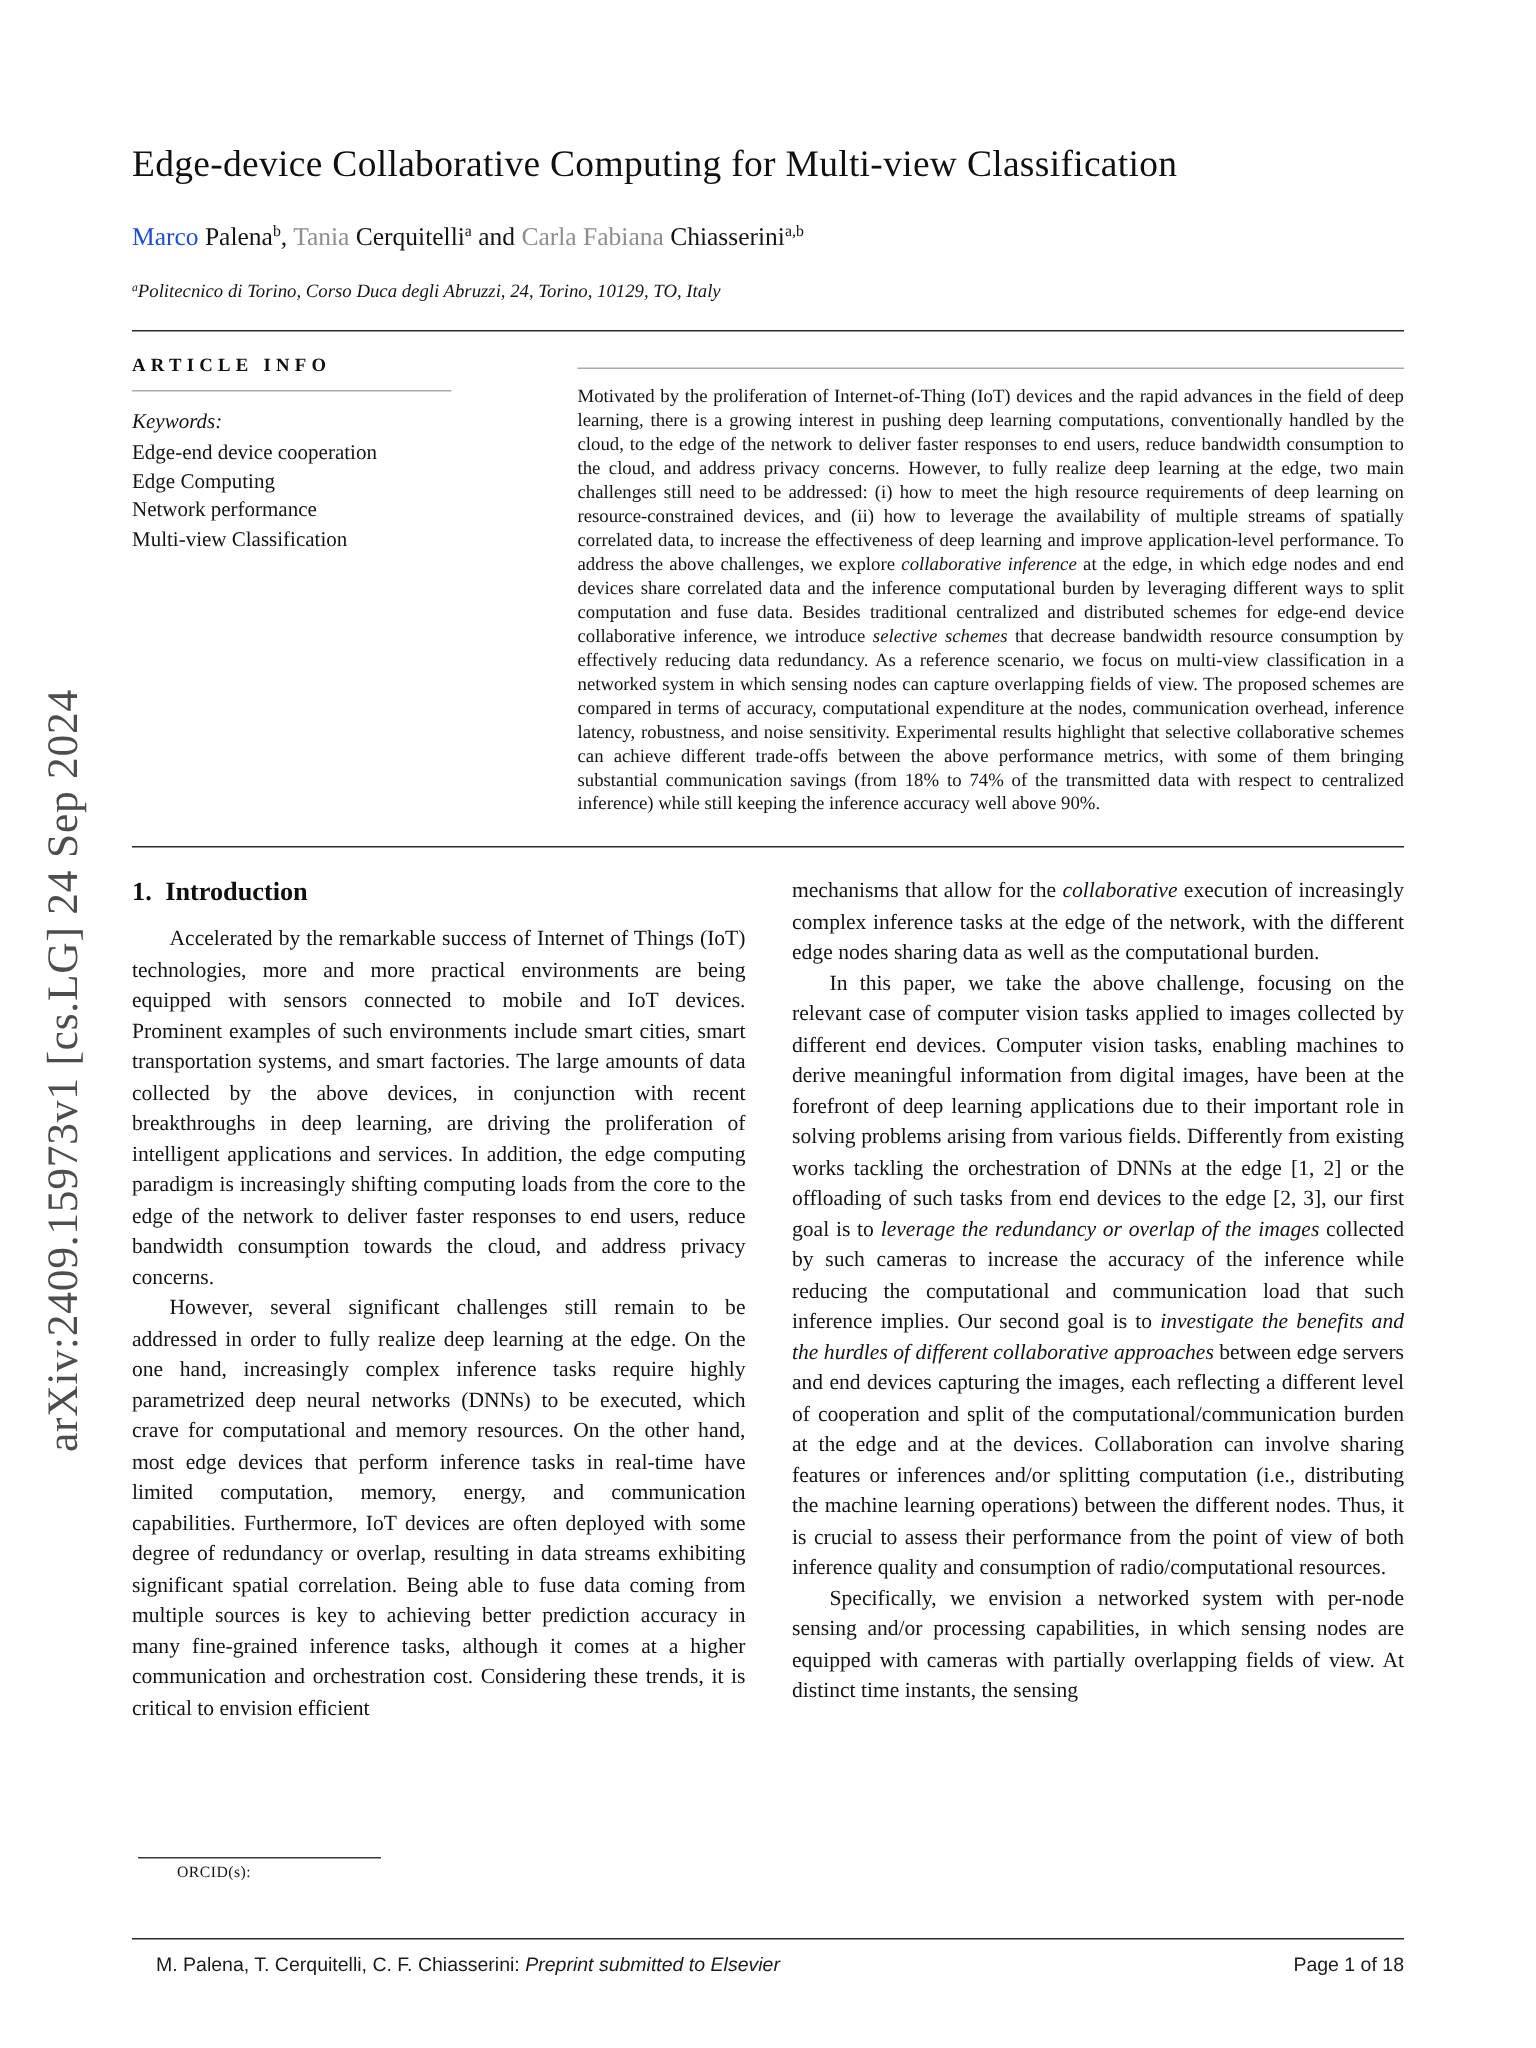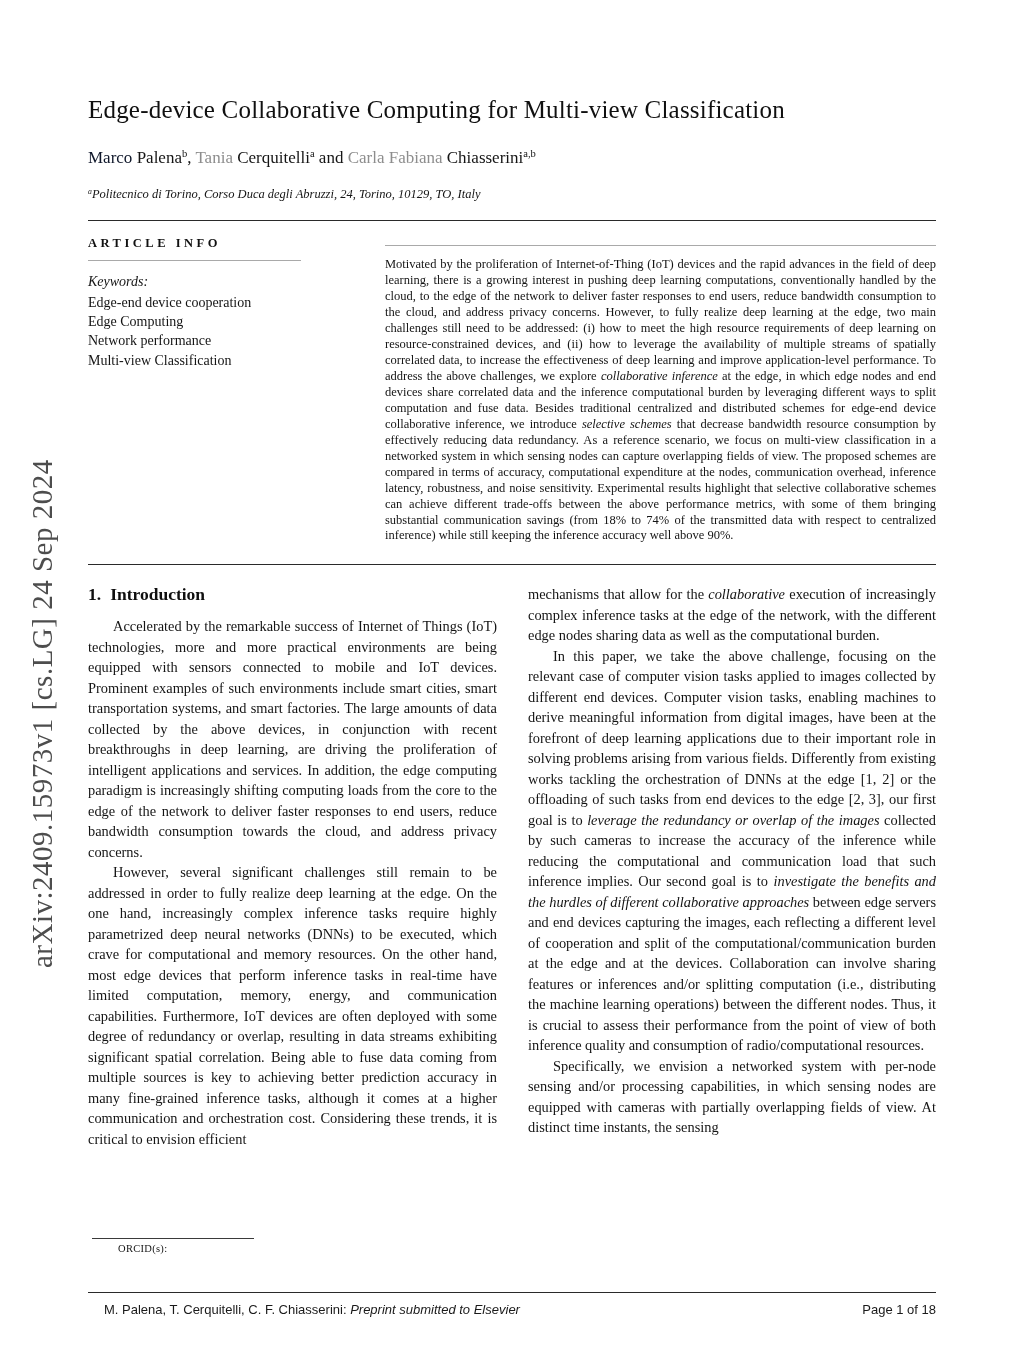--- a/index.html
+++ b/index.html
@@ -114,21 +114,21 @@
 <body>
 
 <div class="page">
 
   <div class="arxiv-watermark">arXiv:2409.15973v1  [cs.LG]  24 Sep 2024</div>
 
   <div class="content">
 
     <h1 class="paper-title">Edge-device Collaborative Computing for Multi-view Classification</h1>
 
-    <div class="authors"><span style="color: #0f172a;">Marco </span><span>Palena</span><sup>b</sup><span>,  </span><span style="color: rgb(141, 141, 141);">Tania </span><span>Cerquitelli</span><sup>a</sup><span> and  </span><span style="color: rgb(141, 141, 141);">Carla Fabiana </span><span>Chiasserini</span><sup>a,b</sup></div>
+    <div class="authors"><span style="color: #1d4ed8;">Marco </span><span>Palena</span><sup>b</sup><span>,  </span><span style="color: rgb(141, 141, 141);">Tania </span><span>Cerquitelli</span><sup>a</sup><span> and  </span><span style="color: rgb(141, 141, 141);">Carla Fabiana </span><span>Chiasserini</span><sup>a,b</sup></div>
 
     <div class="affils">
       <div class="affil-line"><sup class="it">a</sup><span class="it">Politecnico di Torino, Corso Duca degli Abruzzi, 24, Torino, 10129, TO, Italy</span></div>
     </div>
 
     <hr class="rule-strong top-rule">
 
     <div class="meta-row">
 
       <div class="info-col">

